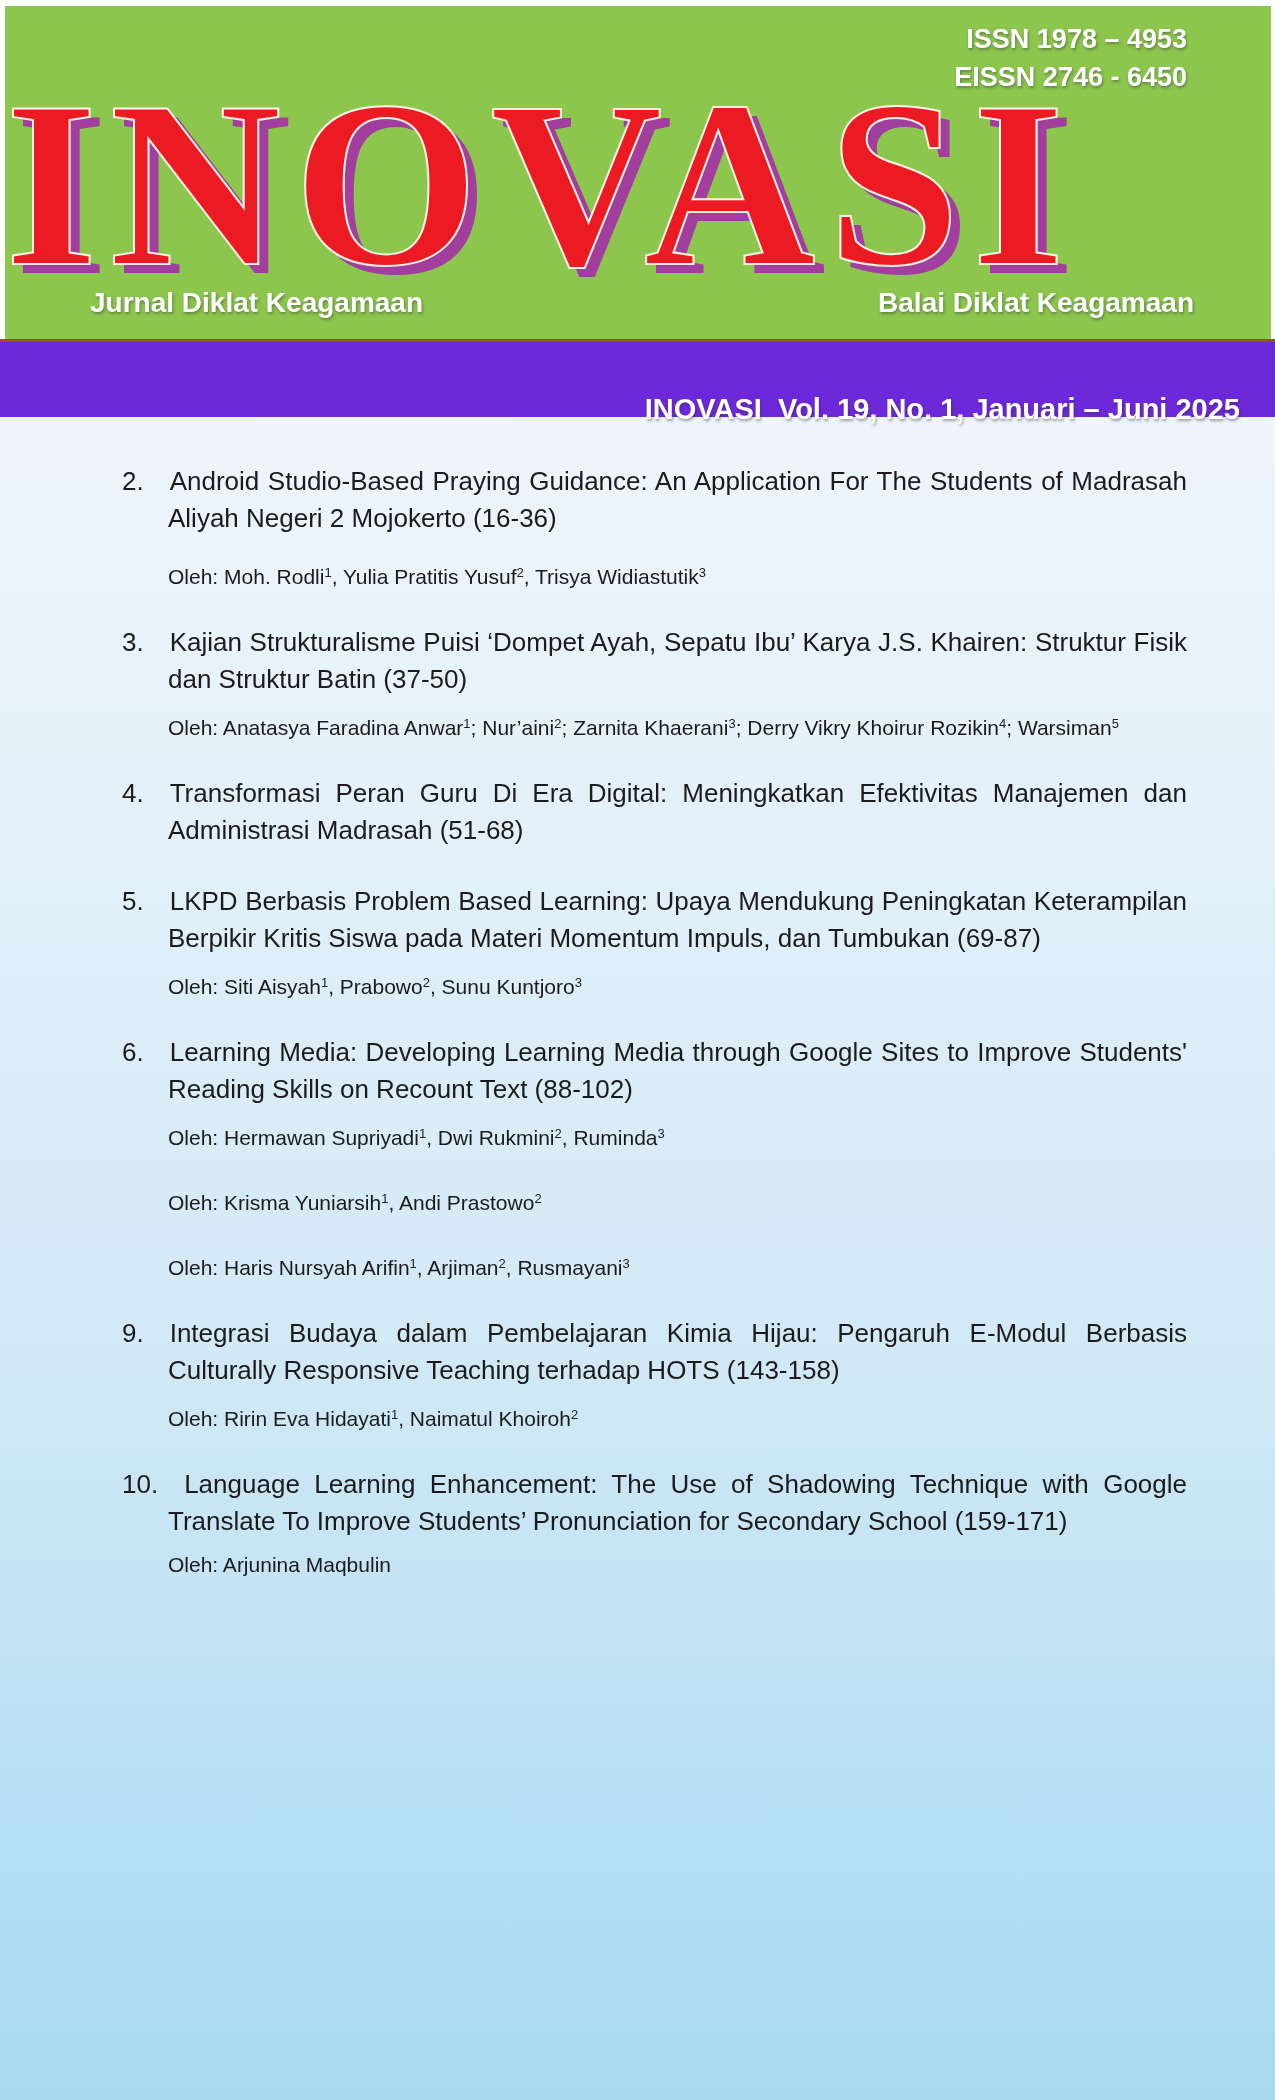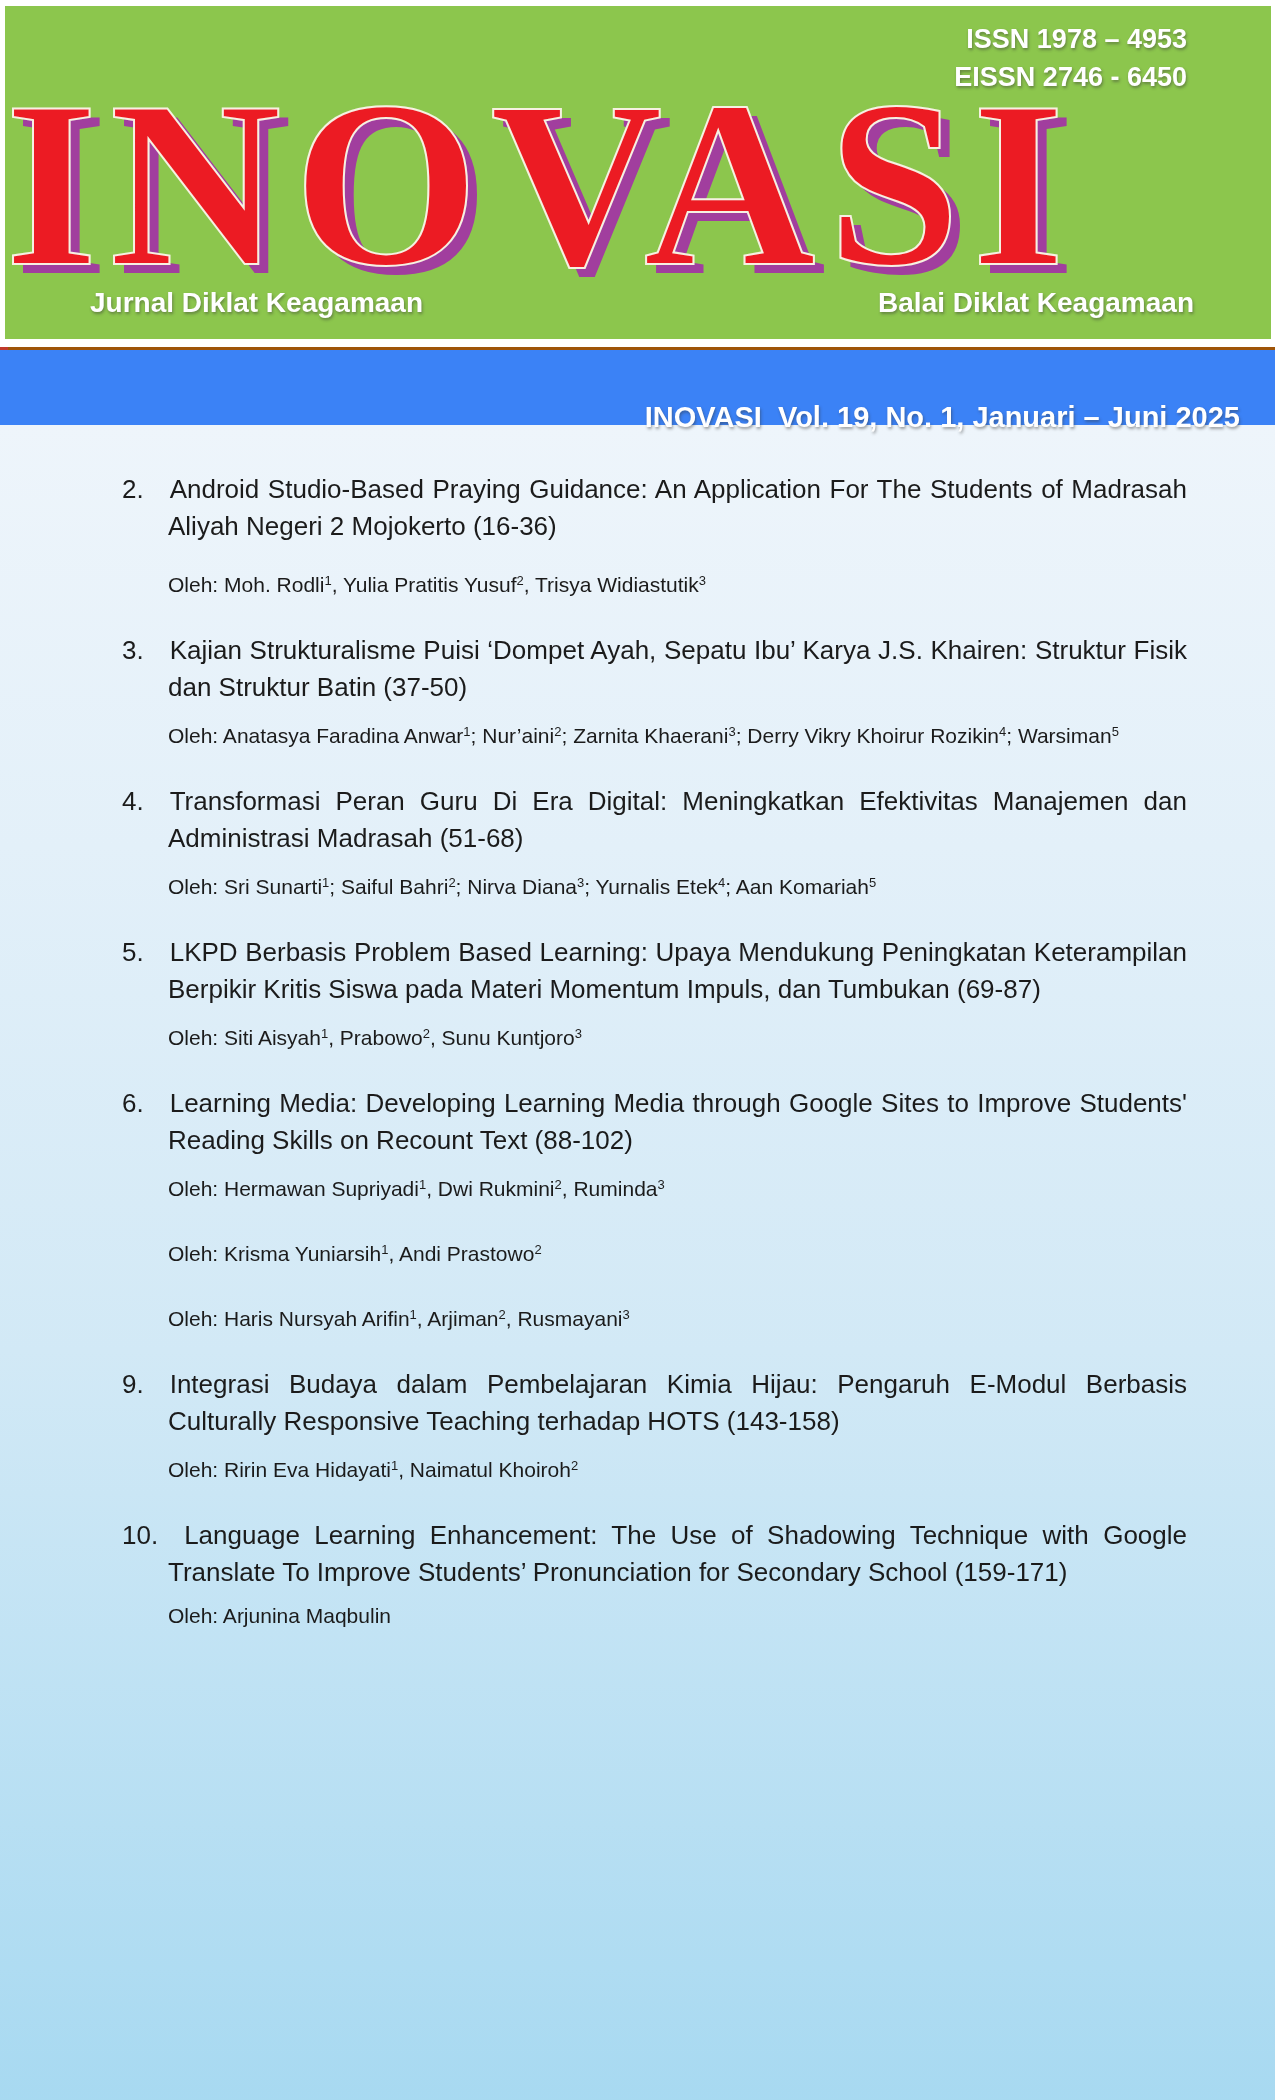--- a/index.html
+++ b/index.html
@@ -5,21 +5,21 @@
   * { margin:0; padding:0; box-sizing:border-box; }
   html,body { background:#ffffff; }
   .page {
     position:relative; width:1275px; height:2100px;
     background:#ffffff; overflow:hidden;
     font-family:"Liberation Sans", sans-serif;
   }
 
   
   .header-top {
-    margin:6px 4px 8px 5px;
+    margin:6px 4px 0 5px;
     height:333px;
     background:#8CC64D;
     display:flex; flex-direction:column;
     position:relative;
   }
   .issn-block {
     padding:14px 84px 0 0;
     text-align:right;
     color:#ffffff; font-weight:bold; font-size:27px; line-height:38px;
     text-shadow:1px 2px 3px rgba(50,50,50,.45);
@@ -42,21 +42,21 @@
     padding:0 77px 20px 85px;
     color:#ffffff; font-weight:bold; font-size:28px;
     text-shadow:1px 2px 3px rgba(50,50,50,.45);
   }
   .divider {
     height:3px; width:100%;
     background:linear-gradient(90deg,#c0392b 0 8px,#9E5408 8px 100%);
   }
   .header-bottom {
     height:75px; width:100%;
-    background:#3b82f6;
+    background:#6d28d9;
     text-align:right;
     padding:18px 35px 0 0;
     color:#ffffff; font-weight:bold; font-size:29px;
     text-shadow:1px 2px 3px rgba(50,50,50,.45);
     white-space:pre;
   }
 
   
   .toc-body {
     width:100%; height:1683px;
@@ -120,21 +120,20 @@
     <p class="toc-item-text">
       <span class="num">3.</span><span class="title">Kajian Strukturalisme Puisi ‘Dompet Ayah, Sepatu Ibu’ Karya J.S. Khairen: Struktur Fisik dan Struktur Batin (37-50)</span>
     </p>
     <p class="authors">Oleh: Anatasya Faradina Anwar<sup>1</sup>; Nur’aini<sup>2</sup>; Zarnita Khaerani<sup>3</sup>; Derry Vikry Khoirur Rozikin<sup>4</sup>; Warsiman<sup>5</sup></p>
   </li>
 
   <li class="toc-item">
     <p class="toc-item-text">
       <span class="num">4.</span><span class="title">Transformasi Peran Guru Di Era Digital: Meningkatkan Efektivitas  Manajemen dan Administrasi Madrasah (51-68)</span>
     </p>
-    <p class="authors">Oleh: Sri Sunarti<sup>1</sup>; Saiful Bahri<sup>2</sup>; Nirva Diana<sup>3</sup>; Yurnalis Etek<sup>4</sup>; Aan Komariah<sup>5</sup></p>
   </li>
 
   <li class="toc-item">
     <p class="toc-item-text">
       <span class="num">5.</span><span class="title">LKPD Berbasis Problem Based Learning: Upaya Mendukung Peningkatan Keterampilan Berpikir Kritis Siswa pada Materi Momentum Impuls, dan Tumbukan (69-87)</span>
     </p>
     <p class="authors">Oleh: Siti Aisyah<sup>1</sup>, Prabowo<sup>2</sup>, Sunu Kuntjoro<sup>3</sup></p>
   </li>
 
   <li class="toc-item">

